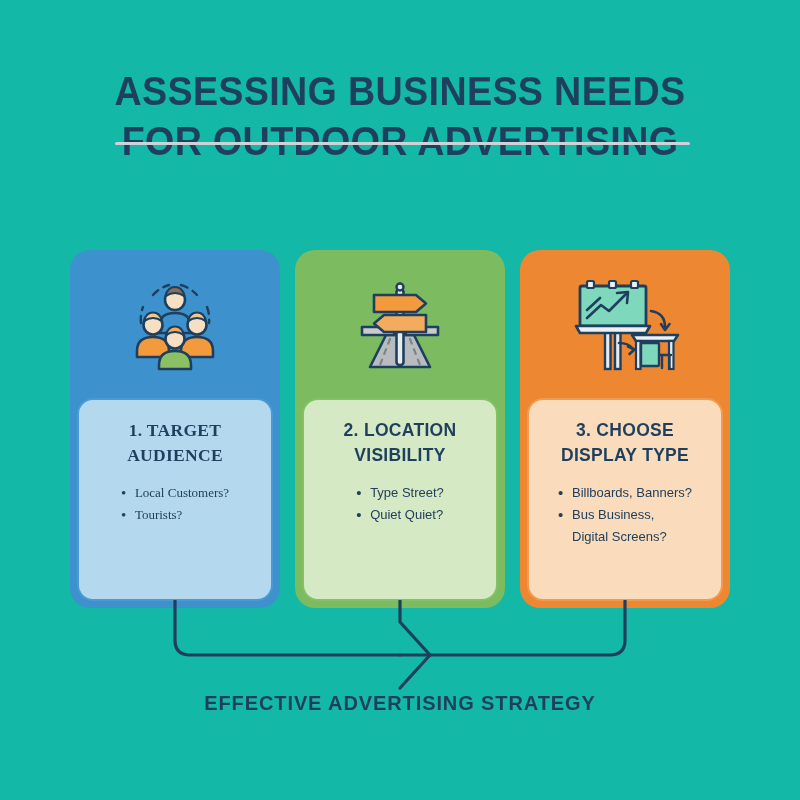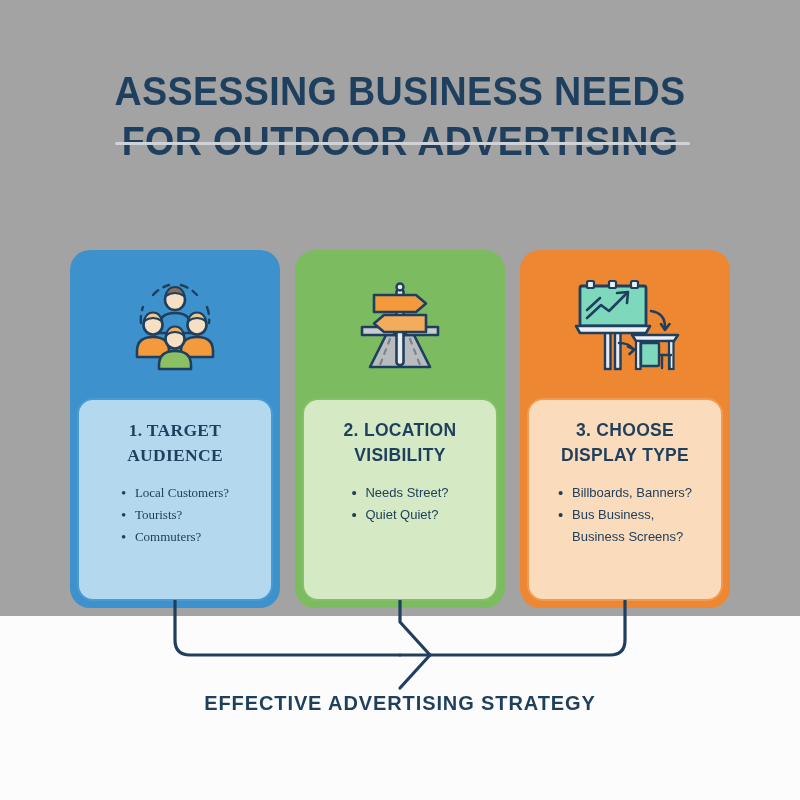--- a/index.html
+++ b/index.html
@@ -10,22 +10,22 @@
   body {
     width: 800px;
     height: 800px;
     background: #fcfcfd;
     font-family: "Liberation Sans", sans-serif;
     overflow: hidden;
   }
   #stage {
     position: relative;
     width: 800px;
-    height: 616px;
-    background: #a3a3a3;
+    height: 800px;
+    background: #14b8a6;
   }
 
   
   #header {
     position: absolute;
     left: 0;
     top: 66px;
     width: 800px;
     text-align: center;
   }
@@ -207,21 +207,20 @@
             <path d="M43 62 q2 -8.5 9 -8.5 q7 0 9 8.5 q-4.5 -3 -9 -3 q-4.5 0 -9 3 z" fill="#f3ac5d" stroke="#1e3f5e" stroke-width="2.2" stroke-linejoin="round"></path>
           </g>
         </svg>
       </div>
       <div class="card-panel panel-blue">
         <div class="card-heading">1. Target Audience</div>
         <div class="bullets-wrap">
           <ul class="card-bullets">
             <li>Local Customers?</li>
             <li>Tourists?</li>
-            <li>Commuters?</li>
           </ul>
         </div>
       </div>
     </div>
 
     <div class="card card-green">
       <div class="card-icon-area">
         <svg width="104" height="104" viewBox="0 0 104 104">
 
           <path d="M22 94 L38 62 L66 62 L82 94 Z" fill="#b9bcbe" stroke="#1e3f5e" stroke-width="2.6" stroke-linejoin="round"></path>
@@ -238,21 +237,21 @@
 
           <path d="M26 22 L68 22 L78 30.5 L68 39 L26 39 Z" fill="#f39a3d" stroke="#1e3f5e" stroke-width="2.6" stroke-linejoin="round"></path>
 
           <path d="M78 42 L36 42 L26 50.5 L36 59 L78 59 Z" fill="#f3ac5d" stroke="#1e3f5e" stroke-width="2.6" stroke-linejoin="round"></path>
         </svg>
       </div>
       <div class="card-panel panel-green">
         <div class="card-heading">2. Location Visibility</div>
         <div class="bullets-wrap">
           <ul class="card-bullets">
-            <li>Needs Street?</li>
+            <li>Type Street?</li>
             <li>Quiet Quiet?</li>
           </ul>
         </div>
       </div>
     </div>
 
     <div class="card card-orange">
       <div class="card-icon-area">
         <svg width="110" height="104" viewBox="0 0 110 104">
 
@@ -295,21 +294,21 @@
             <path d="M58 73.5 L64.5 76.5 L59.5 81"></path>
           </g>
         </svg>
       </div>
       <div class="card-panel panel-orange">
         <div class="card-heading">3. Choose Display Type</div>
         <div class="bullets-wrap">
           <ul class="card-bullets">
             <li>Billboards, Banners?</li>
             <li>Bus Business,</li>
-            <li class="no-bullet" style="list-style: none; text-indent: 0px;">Business Screens?</li>
+            <li class="no-bullet" style="list-style: none; text-indent: 0px;">Digital Screens?</li>
           </ul>
         </div>
       </div>
     </div>
 
   </div>
 
   <svg id="connector" viewBox="0 0 800 110">
     <g fill="none" stroke="#1e3f5e" stroke-width="3.2" stroke-linecap="round" stroke-linejoin="round">
 

